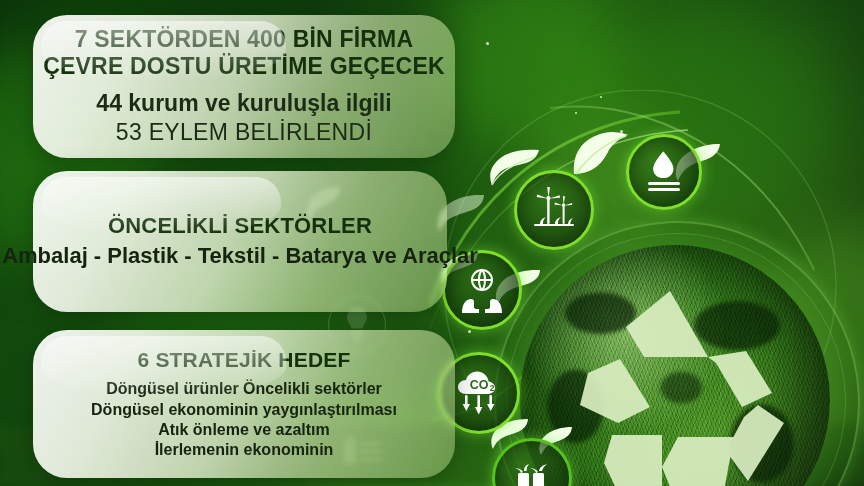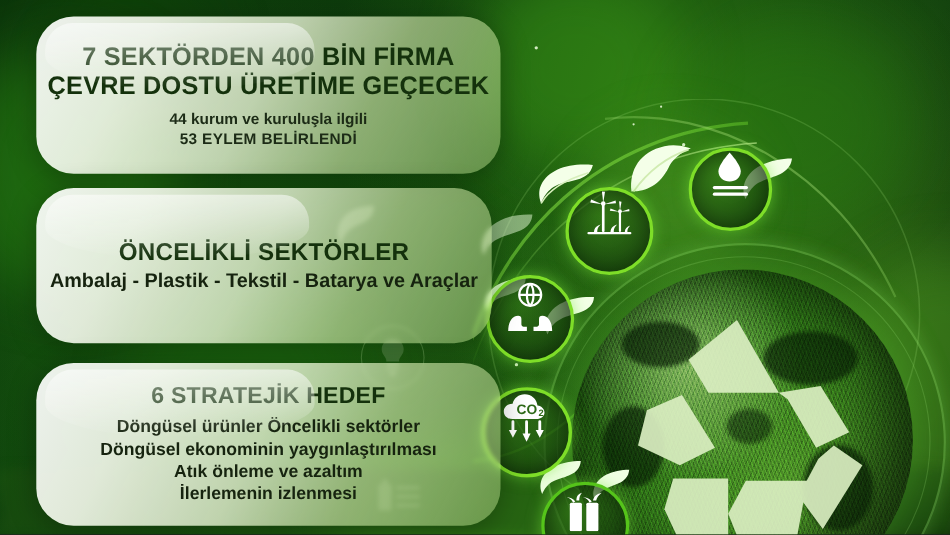--- a/index.html
+++ b/index.html
@@ -58,21 +58,21 @@
       radial-gradient(ellipse 48px 30px at 48% 86%, rgba(6,26,4,.9) 0 60%, rgba(0,0,0,0) 62%),
       radial-gradient(ellipse 34px 26px at 52% 46%, rgba(6,26,4,.75) 0 60%, rgba(0,0,0,0) 62%);
     filter:blur(2px);}
   .globe-ring{position:absolute;left:-26px;top:-24px;width:362px;height:360px;border-radius:50%;
     border:2px solid rgba(160,240,120,.30);transform:rotate(-14deg);
     box-shadow:0 0 16px rgba(150,240,110,.22);}
   .globe-ring2{position:absolute;left:-14px;top:-12px;width:338px;height:336px;border-radius:50%;
     border:1px solid rgba(190,255,150,.18);transform:rotate(-14deg);}
 
   
-  .badge{position:absolute;border-radius:50%;display:flex;justify-content:center;
+  .badge{position:absolute;border-radius:50%;display:flex;align-items:center;justify-content:center;
     background:radial-gradient(circle at 38% 32%, rgba(52,120,24,.55), rgba(12,46,8,.72));
     box-shadow:0 0 14px rgba(120,230,60,.55), inset 0 0 18px rgba(0,0,0,.35);}
   .badge.ring-bright{border:3px solid #7ede28;}
   .badge.ring-mid{border:3px solid #55c41a;}
   .badge svg{display:block;}
 
   .leaf{position:absolute;pointer-events:none;}
 
   
   .ghost{position:absolute;opacity:.22;pointer-events:none;}
@@ -90,26 +90,26 @@
     display:flex;flex-direction:column;align-items:center;justify-content:center;
     text-align:center;backdrop-filter:blur(2px);}
   .card .hl{position:absolute;left:8px;top:6px;right:40%;height:42%;border-radius:30px 30px 60% 60%;
     background:linear-gradient(180deg,rgba(255,255,255,.55),rgba(255,255,255,0));pointer-events:none;}
 
   .c-title{color:#14310c;font-weight:bold;letter-spacing:.2px;line-height:1.16;}
   .c-sub{color:#1c2b16;line-height:1.26;}
 
   #card1{left:33px;top:15px;width:422px;height:143px;}
   #card1 .c-title{font-size:23px;}
-  #card1 .c-sub{font-size:14px;margin-top:9px;font-weight:600;}
-  #card1 .c-sub .l2{font-weight:bold;letter-spacing:.3px;}
+  #card1 .c-sub{font-size:23px;margin-top:9px;font-weight:600;}
+  #card1 .c-sub .l2{font-weight:normal;letter-spacing:.3px;}
 
   #card2{left:33px;top:171px;width:414px;height:141px;}
   #card2 .c-title{font-size:22px;}
-  #card2 .c-sub{font-size:18px;margin-top:3px;font-weight:bold;color:#16230f;}
+  #card2 .c-sub{font-size:22px;margin-top:3px;font-weight:bold;color:#16230f;}
 
   #card3{left:33px;top:330px;width:422px;height:148px;}
   #card3 .c-title{font-size:21px;}
   #card3 .c-sub{font-size:16px;margin-top:7px;font-weight:bold;color:#16230f;}
 
   .row{display:block;white-space:nowrap;}
 </style>
 </head>
 <body>
 
@@ -311,17 +311,17 @@
     </div>
   </div>
 
   <div class="card" id="card3">
     <div class="hl"></div>
     <div class="c-title">6 STRATEJİK HEDEF</div>
     <div class="c-sub">
       <span class="row">Döngüsel ürünler Öncelikli sektörler</span>
       <span class="row">Döngüsel ekonominin yaygınlaştırılması</span>
       <span class="row">Atık önleme ve azaltım</span>
-      <span class="row">İlerlemenin izlenmesi</span>
+      <span class="row">İlerlemenin ekonominin</span>
     </div>
   </div>
 
 </div>
 
 </body></html>

